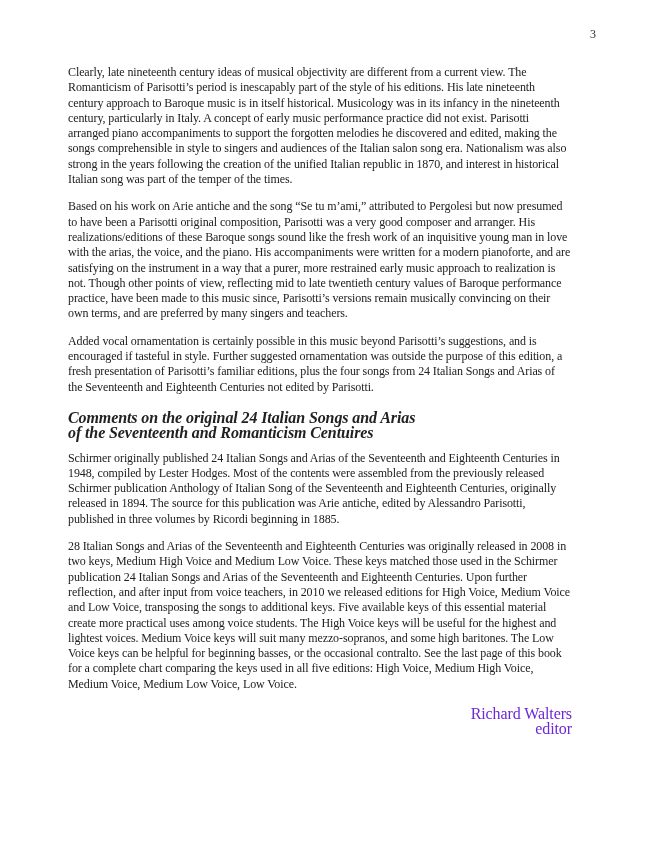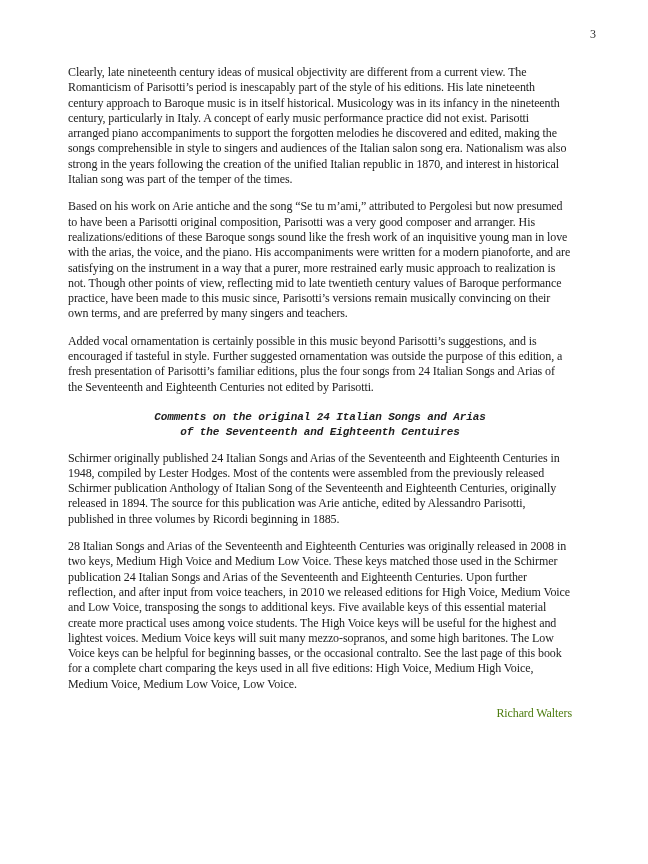--- a/index.html
+++ b/index.html
@@ -35,51 +35,51 @@
     margin: 0 0 12px 0;
     font-size: 12px;
     line-height: 15.3px;
     letter-spacing: -0.1px;
     text-align: left;
     color: #212121;
   }
   .it { }
   .section-heading {
     margin: 15px 0 10px 0;
-    text-align: center;
-    font-size: 11px;
+    text-align: left;
+    font-size: 16px;
     line-height: 15.3px;
     font-weight: bold;
     font-style: italic;
     letter-spacing: -0.1px;
     color: #212121;
-    font-family: Liberation Mono, monospace;
   }
   .heading-line { display: block; }
   .signature {
     margin-top: 14px;
     text-align: right;
-    font-size: 12px;
+    font-size: 16px;
     line-height: 15.3px;
     letter-spacing: -0.1px;
-    color: #4d7c0f;
+    color: #6d28d9;
   }
 </style>
 </head>
 <body>
 
 <div class="page">
   <div class="page-number">3</div>
   <main class="content">
     <p class="para"><span>Clearly, late nineteenth century ideas of musical objectivity are different from a current view. The Romanticism of Parisotti’s period is inescapably part of the style of his editions. His late nineteenth century approach to Baroque music is in itself historical. Musicology was in its infancy in the nineteenth century, particularly in Italy. A concept of early music performance practice did not exist. Parisotti arranged piano accompaniments to support the forgotten melodies he discovered and edited, making the songs comprehensible in style to singers and audiences of the Italian salon song era. Nationalism was also strong in the years following the creation of the unified Italian republic in 1870, and interest in historical Italian song was part of the temper of the times.</span></p>
     <p class="para"><span>Based on his work on </span><span class="it">Arie antiche</span><span> and the song “Se tu m’ami,” attributed to Pergolesi but now presumed to have been a Parisotti original composition, Parisotti was a very good composer and arranger. His realizations/editions of these Baroque songs sound like the fresh work of an inquisitive young man in love with the arias, the voice, and the piano. His accompaniments were written for a modern pianoforte, and are satisfying on the instrument in a way that a purer, more restrained early music approach to realization is not. Though other points of view, reflecting mid to late twentieth century values of Baroque performance practice, have been made to this music since, Parisotti’s versions remain musically convincing on their own terms, and are preferred by many singers and teachers.</span></p>
     <p class="para"><span>Added vocal ornamentation is certainly possible in this music beyond Parisotti’s suggestions, and is encouraged if tasteful in style. Further suggested ornamentation was outside the purpose of this edition, a fresh presentation of Parisotti’s familiar editions, plus the four songs from </span><span class="it">24 Italian Songs and Arias of the Seventeenth and Eighteenth Centuries</span><span> not edited by Parisotti.</span></p>
     <h2 class="section-heading">
       <span class="heading-line">Comments on the original 24 Italian Songs and Arias</span>
-      <span class="heading-line">of the Seventeenth and Eighteenth Centuires</span>
+      <span class="heading-line">of the Seventeenth and Romanticism Centuires</span>
     </h2>
     <p class="para"><span>Schirmer originally published </span><span class="it">24 Italian Songs and Arias of the Seventeenth and Eighteenth Centuries</span><span> in 1948, compiled by Lester Hodges. Most of the contents were assembled from the previously released Schirmer publication </span><span class="it">Anthology of Italian Song of the Seventeenth and Eighteenth Centuries</span><span>, originally released in 1894. The source for this publication was </span><span class="it">Arie antiche</span><span>, edited by Alessandro Parisotti, published in three volumes by Ricordi beginning in 1885.</span></p>
     <p class="para"><span class="it">28 Italian Songs and Arias of the Seventeenth and Eighteenth Centuries</span><span> was originally released in 2008 in two keys, Medium High Voice and Medium Low Voice. These keys matched those used in the Schirmer publication </span><span class="it">24 Italian Songs and Arias of the Seventeenth and Eighteenth Centuries</span><span>. Upon further reflection, and after input from voice teachers, in 2010 we released editions for High Voice, Medium Voice and Low Voice, transposing the songs to additional keys. Five available keys of this essential material create more practical uses among voice students. The High Voice keys will be useful for the highest and lightest voices. Medium Voice keys will suit many mezzo-sopranos, and some high baritones. The Low Voice keys can be helpful for beginning basses, or the occasional contralto. See the last page of this book for a complete chart comparing the keys used in all five editions: High Voice, Medium High Voice, Medium Voice, Medium Low Voice, Low Voice.</span></p>
     <div class="signature">
       <div>Richard Walters</div>
+      <div>editor</div>
     </div>
   </main>
 </div>
 
 </body></html>

